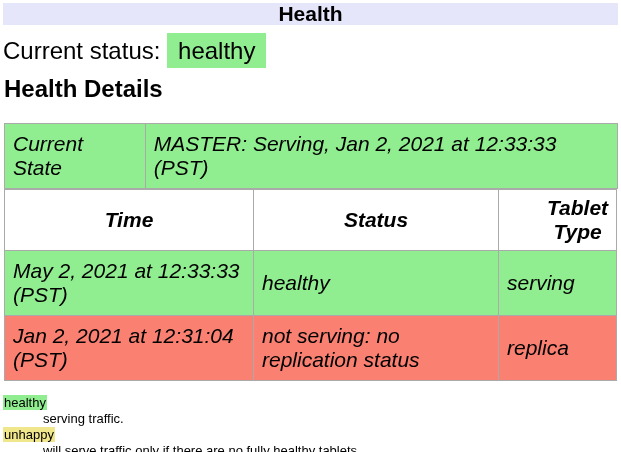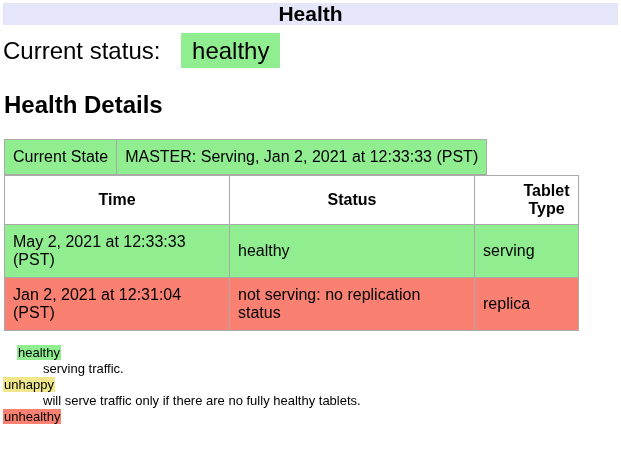--- a/index.html
+++ b/index.html
@@ -32,40 +32,41 @@
   }
   .status-line {
     margin-top: 8px;
     font-size: 24px;
     line-height: 28px;
     padding: 4px 0;
   }
   .badge {
     padding: 4px 11px;
   }
-  .bg-healthy   { background: var(--healthy); margin-left: 14px; }
+  .bg-healthy   { background: var(--healthy); }
   .bg-unhappy   { background: var(--unhappy); }
   .bg-unhealthy { background: var(--unhealthy); }
   h2 {
     font-size: 24px;
-    margin: 22px 0 20px 1px;
+    margin: 6px 0 20px 1px;
     font-weight: bold;
   }
   table {
     border-collapse: collapse;
     margin-left: 1px;
   }
   td, th {
     border: 1px solid var(--border);
-    font-size: 16px;
+    font-size: 21px;
     text-align: left;
+    font-style: italic;
   }
   td { padding: 8px; }
   th { padding: 6px 8px; text-align: center; font-weight: bold; }
-  .history-table .col-time   { width: 225px; }
+  .history-table .col-time   { width: 249px; }
   .history-table .col-status { width: 245px; }
   .history-table .col-type   { width: 104px; padding-left: 48px; }
   dl.legend {
     font-size: 13px;
     line-height: 16px;
     margin: 14px 0 0 0;
   }
   dl.legend dt { margin: 0; }
   dl.legend dt span { padding: 0 1px; }
   dl.legend dd { margin: 0 0 0 40px; }

